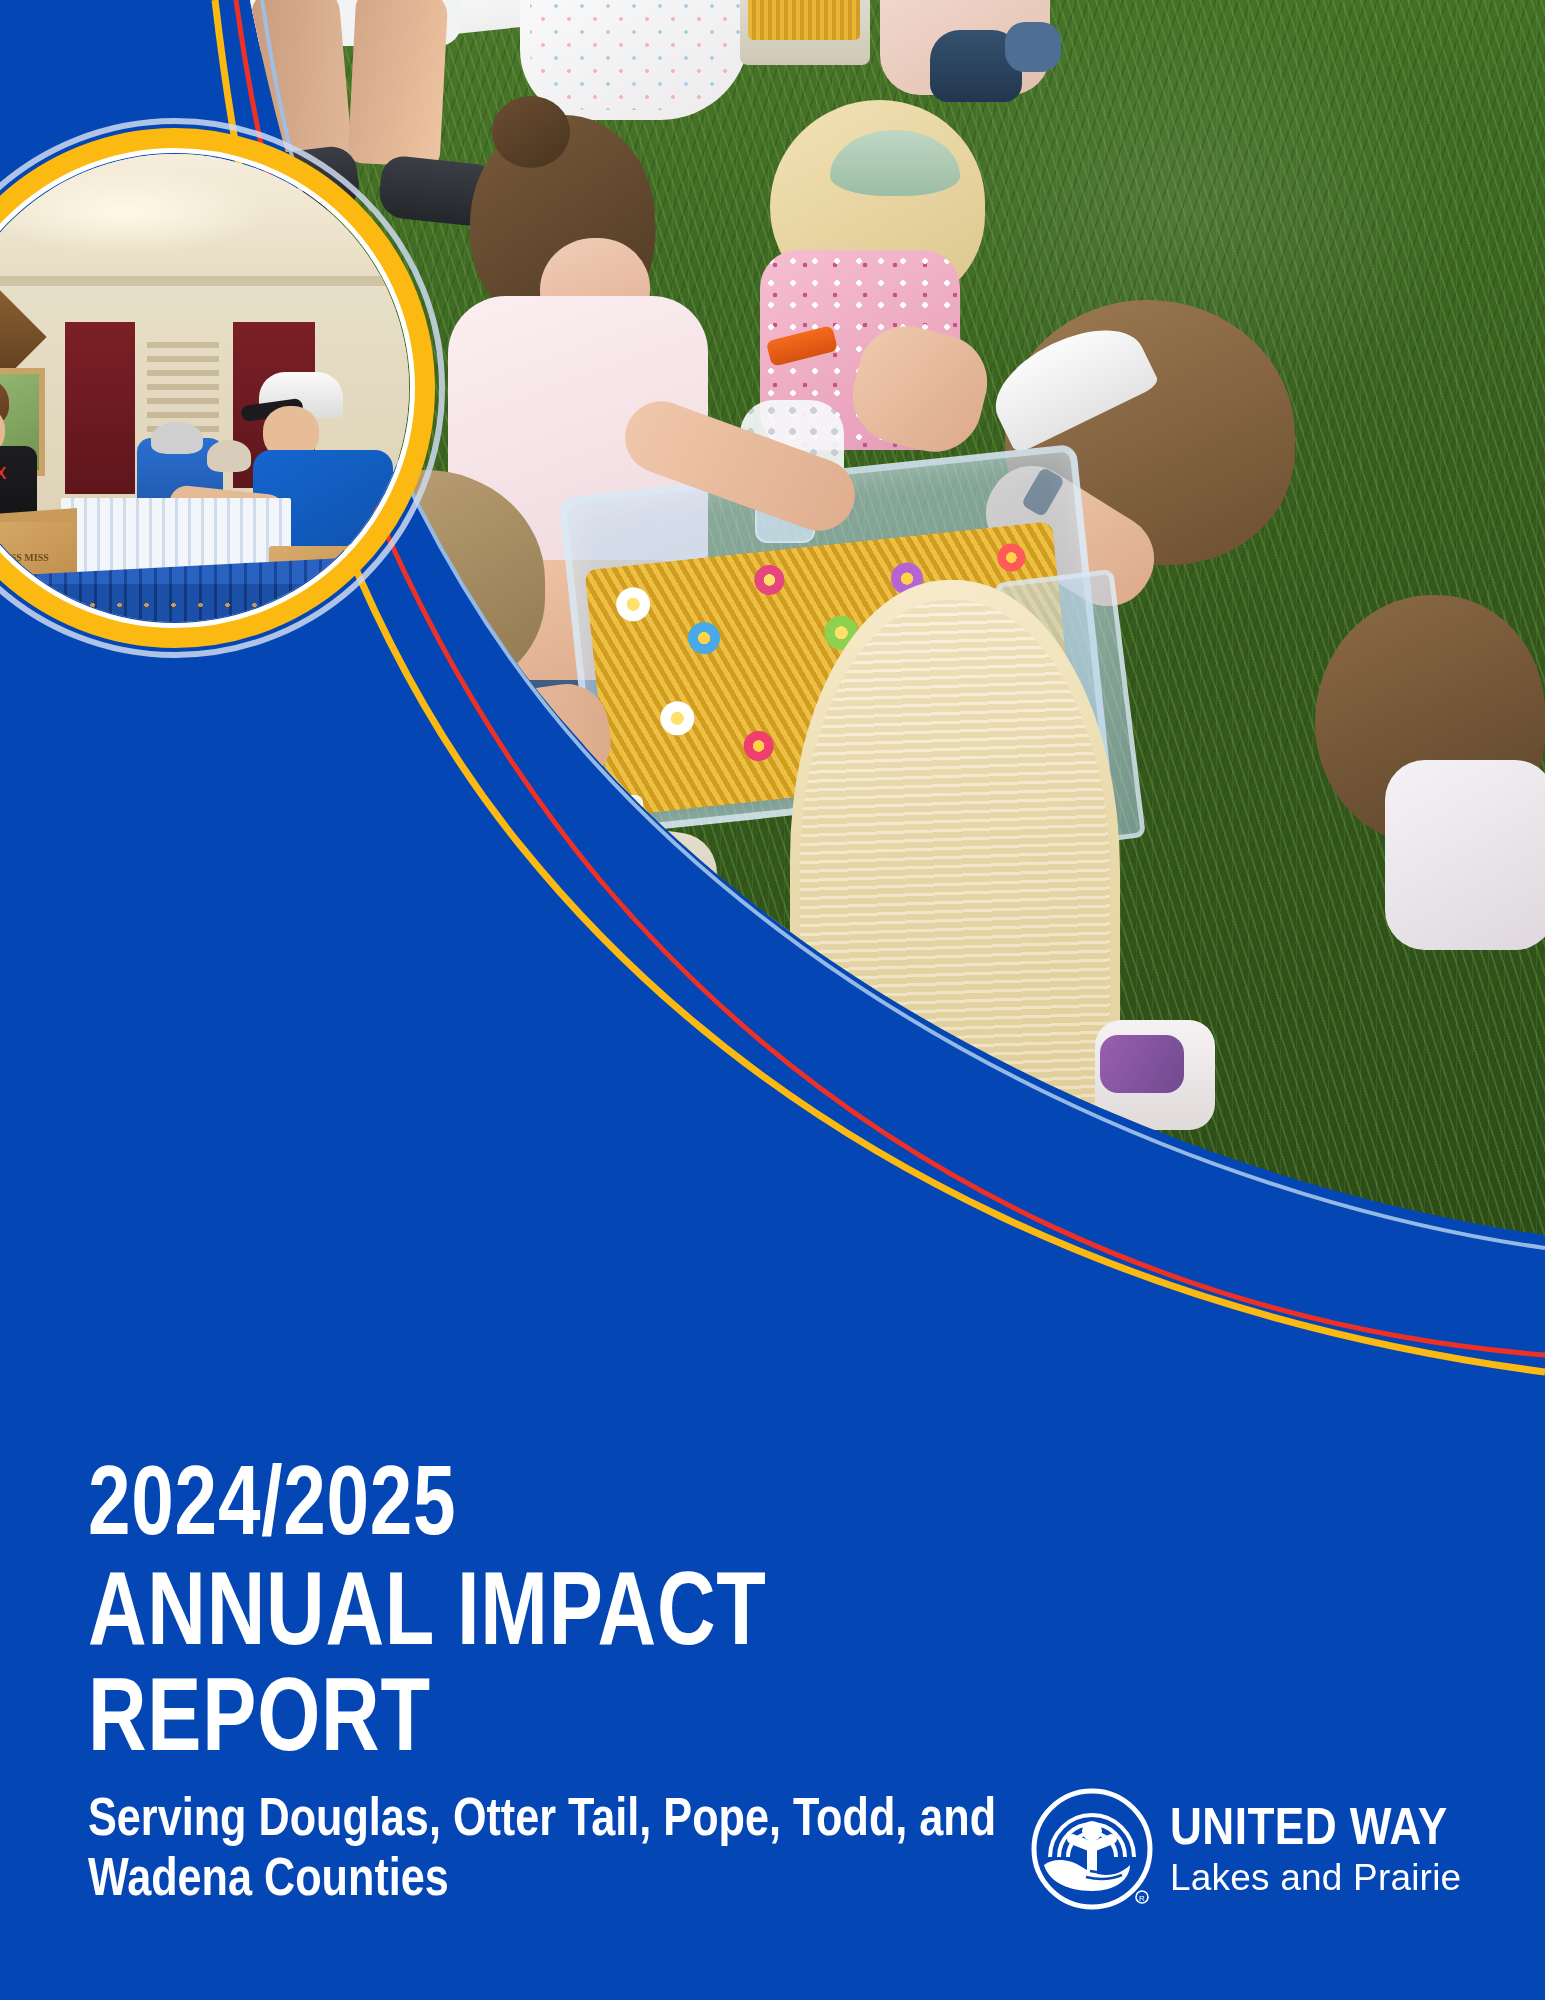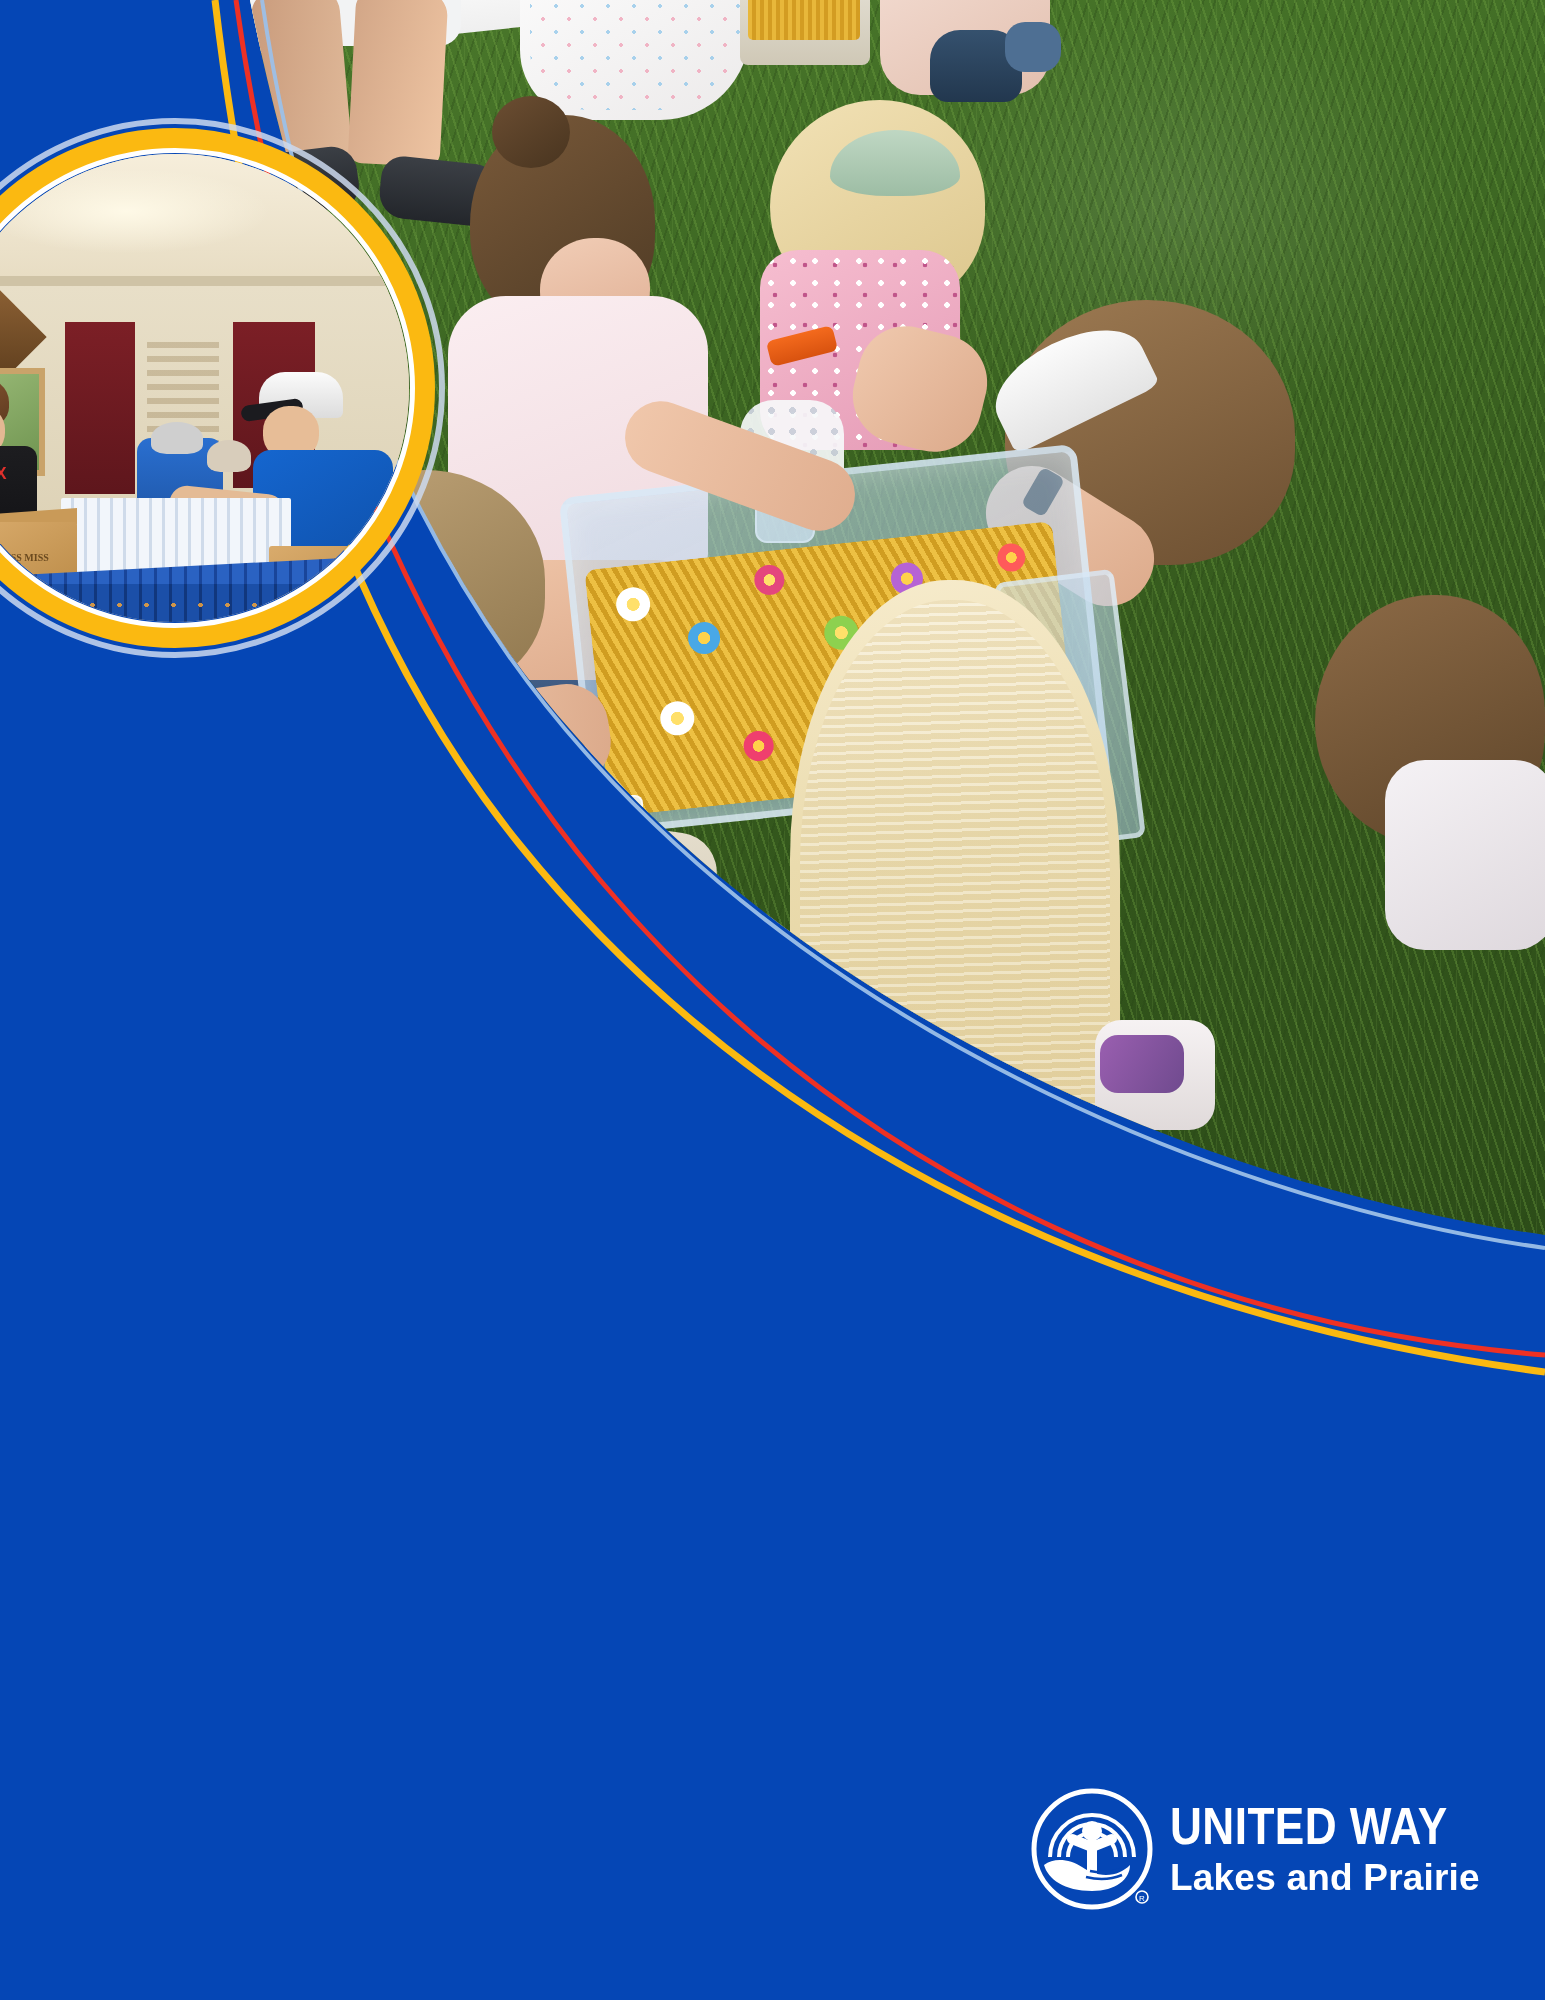--- a/index.html
+++ b/index.html
@@ -232,21 +232,21 @@
   .uw { position:absolute; left:1030px; top:1787px; display:flex; align-items:center; gap:16px; }
   .uw-mark { width:124px; height:124px; flex:0 0 124px; position:relative; }
   .uw-text { color:#ffffff; }
   .uw-name {
     font-family:"Liberation Sans Narrow","Liberation Sans",sans-serif;
     font-weight:700; font-size:52px; line-height:1.0; letter-spacing:0.5px;
     transform:scaleX(0.85); transform-origin:left center;
   }
   .uw-tag {
     font-family:"Liberation Sans", sans-serif;
-    font-weight:700; font-size:37px; line-height:1.12; margin-top:5px;
+    font-weight:400; font-size:37px; line-height:1.12; margin-top:5px;
     letter-spacing:0.2px;
   }
 </style>
 </head>
 <body>
 
 <div id="cover">
 
   <div class="hero-clip">
     <div class="hero-photo">
@@ -374,20 +374,25 @@
       <div class="ip ip-box1"></div>
       <div class="ip ip-sm1">SWISS MISS</div>
       <div class="ip ip-box2"></div>
       <div class="ip ip-sm2">SWISS MISS</div>
       <div class="ip ip-stack-b2"></div>
       <div class="ip ip-stack-b"></div>
       <div class="ip ip-orange-dots"></div>
     </div>
   </div>
 
+  <div class="title-block">
+    <div class="t-year">2024/2025</div>
+    <div class="t-main">ANNUAL IMPACT REPORT</div>
+    <div class="t-sub">Serving Douglas, Otter Tail, Pope, Todd, and Wadena Counties</div>
+  </div>
 
   <div class="uw">
     <div class="uw-mark">
       <svg viewBox="0 0 124 124" width="124" height="124" aria-hidden="true">
         <circle cx="62" cy="62" r="58" fill="none" stroke="#ffffff" stroke-width="5"></circle>
 
         <path d="M 20 70 A 42 42 0 0 1 104 70" fill="none" stroke="#ffffff" stroke-width="4"></path>
         <path d="M 29 70 A 33 33 0 0 1 95 70" fill="none" stroke="#ffffff" stroke-width="4"></path>
         <path d="M 38 70 A 24 24 0 0 1 86 70" fill="none" stroke="#ffffff" stroke-width="4"></path>
 

